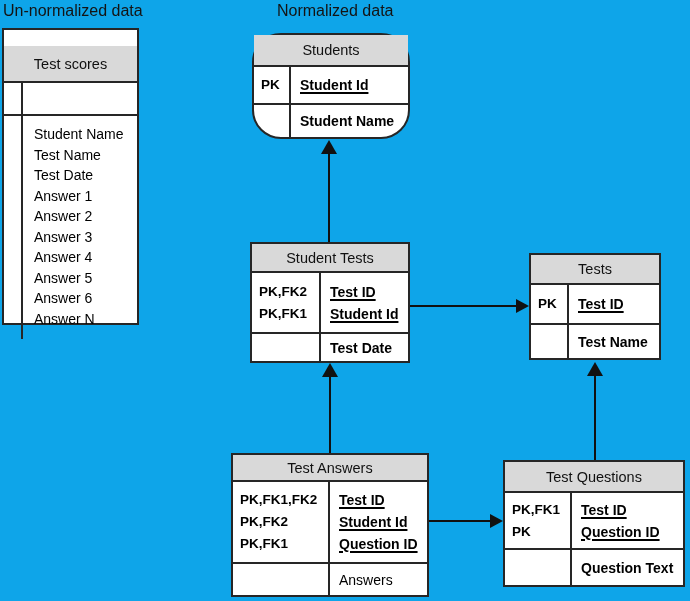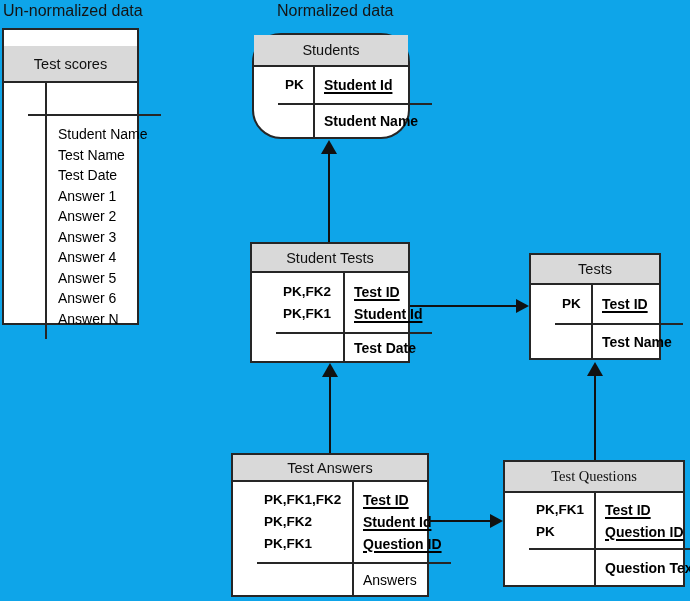--- a/index.html
+++ b/index.html
@@ -27,21 +27,21 @@
   }
   .ertable .hd {
     background: #d9d9d9;
     border-bottom: 2px solid #262626;
     display: flex;
     align-items: center;
     justify-content: center;
     font-size: 14.5px;
     color: #111;
   }
-  .body-grid { display: grid; width: 100%; margin-left: 24px; }
+  .body-grid { display: grid; width: 100%; }
   .cell { overflow: hidden; }
   .keycol {
     border-right: 2px solid #262626;
     display: flex; flex-direction: column; justify-content: center;
     padding-left: 7px;
     font-weight: bold;
     font-size: 13.5px;
     line-height: 22px;
     white-space: nowrap;
   }
@@ -187,21 +187,21 @@
         <div class="kfield">Question ID</div>
       </div>
       <div class="cell keycol tr2"></div>
       <div class="cell fieldcol tr2">
         <div class="plain">Answers</div>
       </div>
     </div>
   </div>
 
   <div class="ertable" style="left:503px; top:460px; width:182px; height:127px;">
-    <div class="hd" style="height:31px;font-family:Liberation Serif, serif;">
+    <div class="hd" style="height:31px;">
       <span>Test Questions</span>
     </div>
     <div class="body-grid" style="grid-template-columns:67px 1fr; grid-template-rows:55px 37px;">
       <div class="cell keycol">
         <div>PK,FK1</div>
         <div>PK</div>
       </div>
       <div class="cell fieldcol">
         <div class="kfield">Test ID</div>
         <div class="kfield">Question ID</div>

